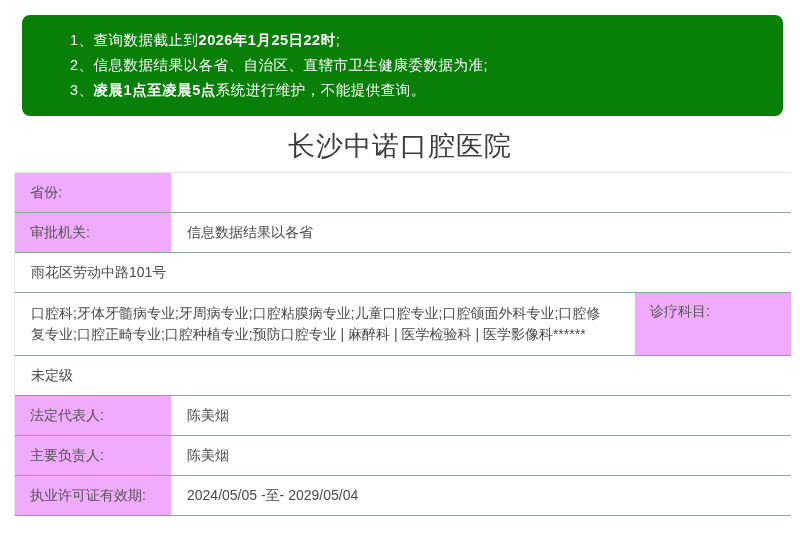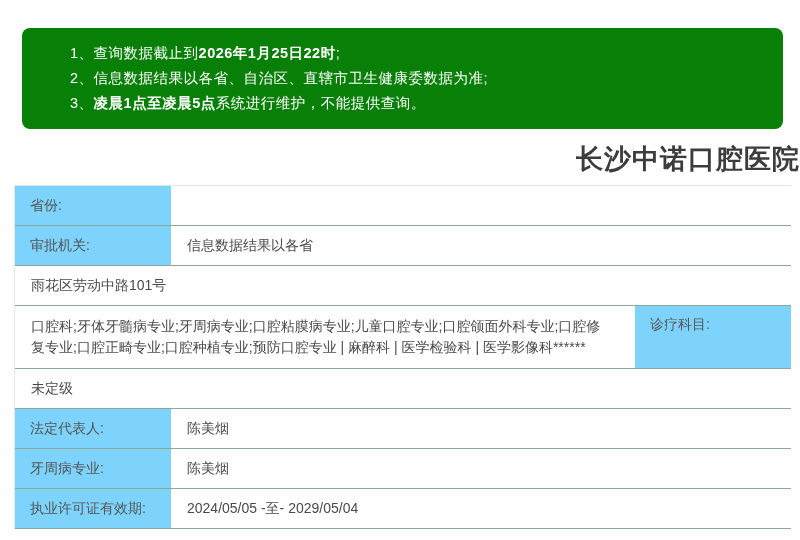--- a/index.html
+++ b/index.html
@@ -9,21 +9,20 @@
     width: 800px;
     height: 540px;
     overflow: hidden;
     font-family: "Liberation Sans", "DejaVu Sans", sans-serif;
   }
   .page {
     position: relative;
     width: 800px;
     height: 440px;
     background: #ffffff;
-    margin-top: 13px;
   }
   
   .notice {
     position: absolute;
     left: 22px;
     top: 15px;
     width: 761px;
     box-sizing: border-box;
     background: #088008;
     border-radius: 8px;
@@ -36,23 +35,23 @@
     white-space: nowrap;
     letter-spacing: 0.5px;
   }
   .notice-line b { font-weight: bold; }
   
   .title {
     position: absolute;
     top: 128px;
     left: 0;
     width: 100%;
-    text-align: right;
+    text-align: center;
     font-size: 27px;
-    font-weight: 700;
+    font-weight: 400;
     color: #3c3c3c;
     margin: 0;
     letter-spacing: 1px;
   }
   
   .table {
     position: absolute;
     top: 172px;
     left: 14px;
     width: 776px;
@@ -63,21 +62,21 @@
     display: flex;
     align-items: stretch;
     border-bottom: 1px solid #8ba79a;
     min-height: 39px;
     font-size: 14px;
   }
   .cell { display: flex; align-items: center; }
   .cell.label {
     width: 156px;
     flex-shrink: 0;
-    background: #7dd3fc;
+    background: #f0abfc;
     color: #555555;
     padding-left: 15px;
     box-sizing: border-box;
   }
   .cell.value {
     flex: 1;
     color: #4a4a4a;
     padding: 8px 28px 8px 16px;
     line-height: 21px;
   }
@@ -122,21 +121,21 @@
     <div class="row">
       <div class="cell value">未定级</div>
     </div>
 
     <div class="row">
       <div class="cell label">法定代表人:</div>
       <div class="cell value">陈美烟</div>
     </div>
 
     <div class="row">
-      <div class="cell label">牙周病专业:</div>
+      <div class="cell label">主要负责人:</div>
       <div class="cell value">陈美烟</div>
     </div>
 
     <div class="row">
       <div class="cell label">执业许可证有效期:</div>
       <div class="cell value">2024/05/05 -至- 2029/05/04</div>
     </div>
 
   </div>
 

